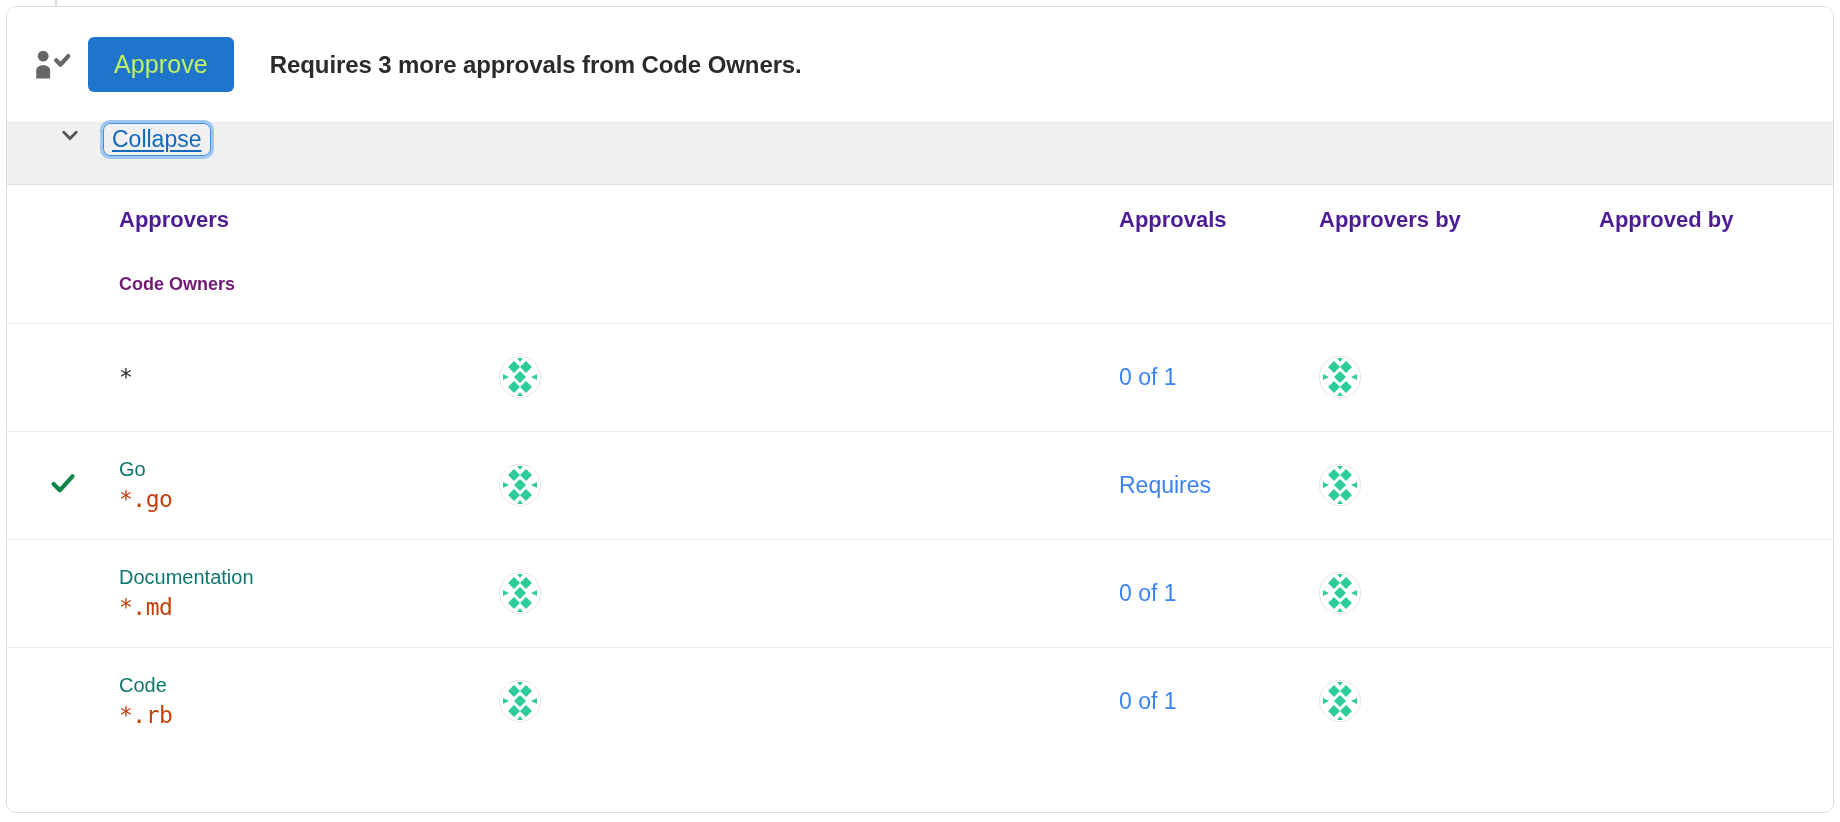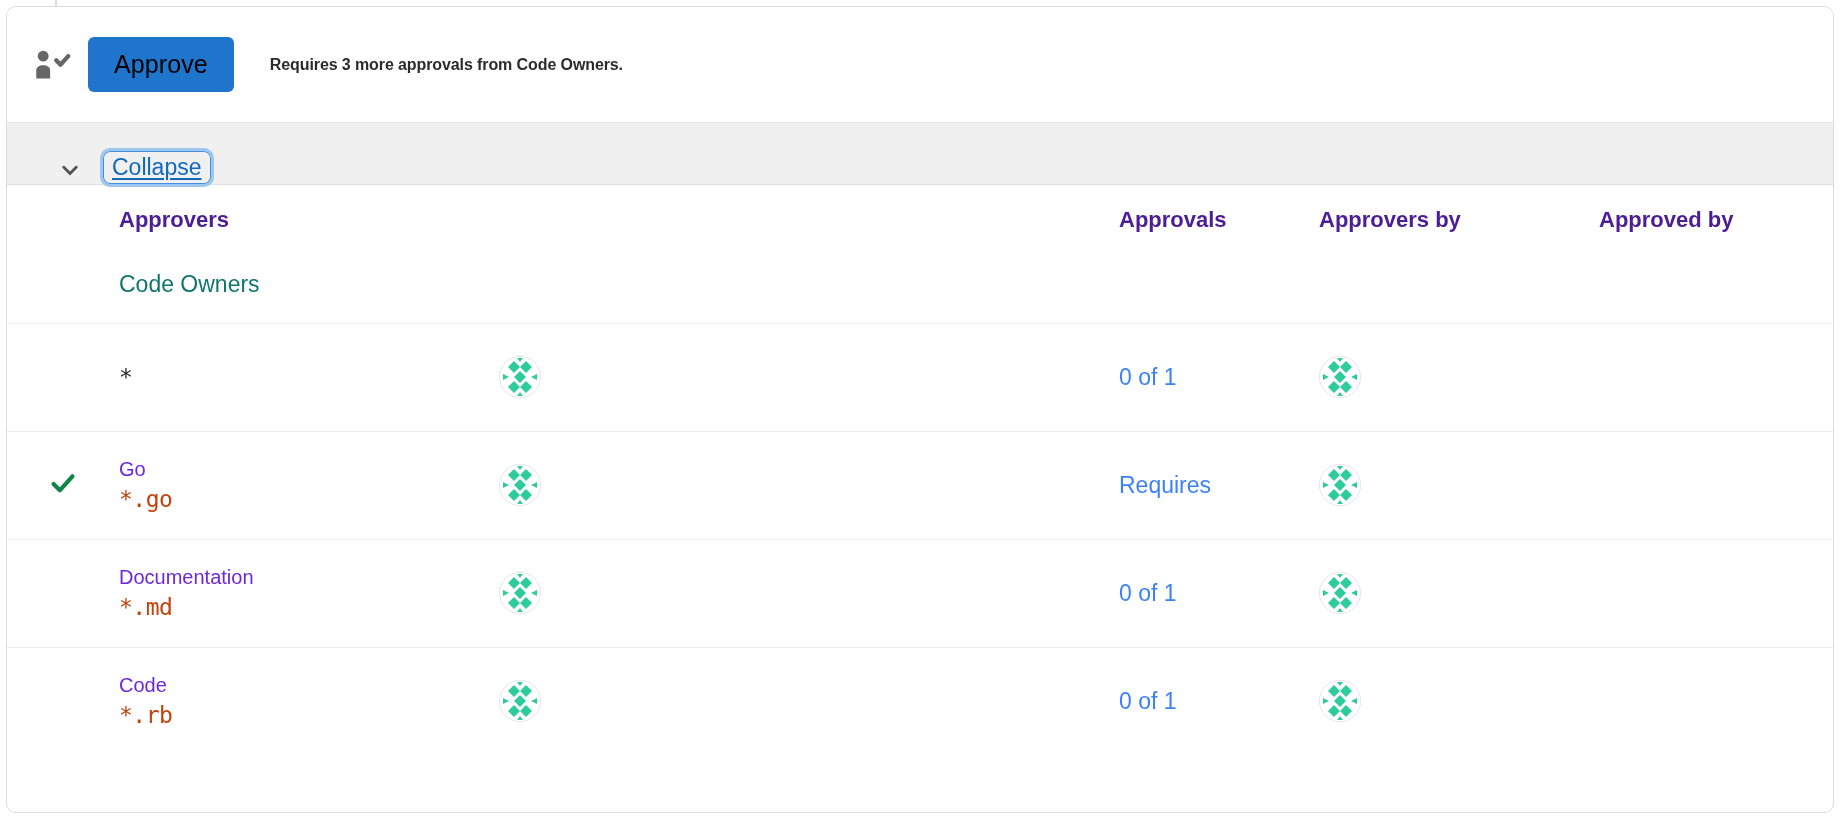--- a/index.html
+++ b/index.html
@@ -65,42 +65,42 @@
     margin-right: 12px;
   }
 
   .approve-button {
     flex: 0 0 auto;
     height: 55px;
     padding: 0 26px;
     border: none;
     border-radius: 6px;
     background: #1f75cb;
-    color: #000000;
+    color: #bef264;
     font-family: "Liberation Sans", sans-serif;
     font-size: 25px;
     font-weight: 400;
     line-height: 55px;
     cursor: pointer;
     letter-spacing: 0.1px;
   }
 
   .header-message {
     margin-left: 36px;
-    font-size: 16px;
+    font-size: 24px;
     font-weight: bold;
     color: #2b2b2b;
     letter-spacing: -0.1px;
     text-align: right;
   }
 
   
   .collapse-bar {
     display: flex;
-    align-items: flex-end;
+    align-items: flex-start;
     height: 62px;
     background: #f0f0f0;
     border-bottom: 1px solid #e0e0e0;
     padding-left: 50px;
   }
 
   .chevron {
     width: 26px;
     height: 26px;
     display: flex;
@@ -161,41 +161,41 @@
 
   tr.header-row th { border-bottom: none; }
 
   tr.section-row td {
     border-top: none;
     height: 68px;
     padding-bottom: 8px;
   }
 
   .section-title {
-    font-size: 23px;
-    font-weight: normal;
-    color: #0f766e;
+    font-size: 18px;
+    font-weight: bold;
+    color: #701a75;
   }
 
   .cell-check {
     text-align: left;
     padding-left: 42px !important;
   }
 
   .check-mark {
     display: inline-block;
     width: 28px;
     height: 28px;
     color: #108548;
   }
 
   .rule-name-label {
     display: block;
     font-size: 20px;
-    color: #6d28d9;
+    color: #0f766e;
     line-height: 1.35;
     margin-bottom: 2px;
   }
 
   .rule-pattern {
     display: block;
     font-family: "DejaVu Sans Mono", "Liberation Mono", monospace;
     font-size: 23px;
     color: #c2410c;
     line-height: 1.3;

